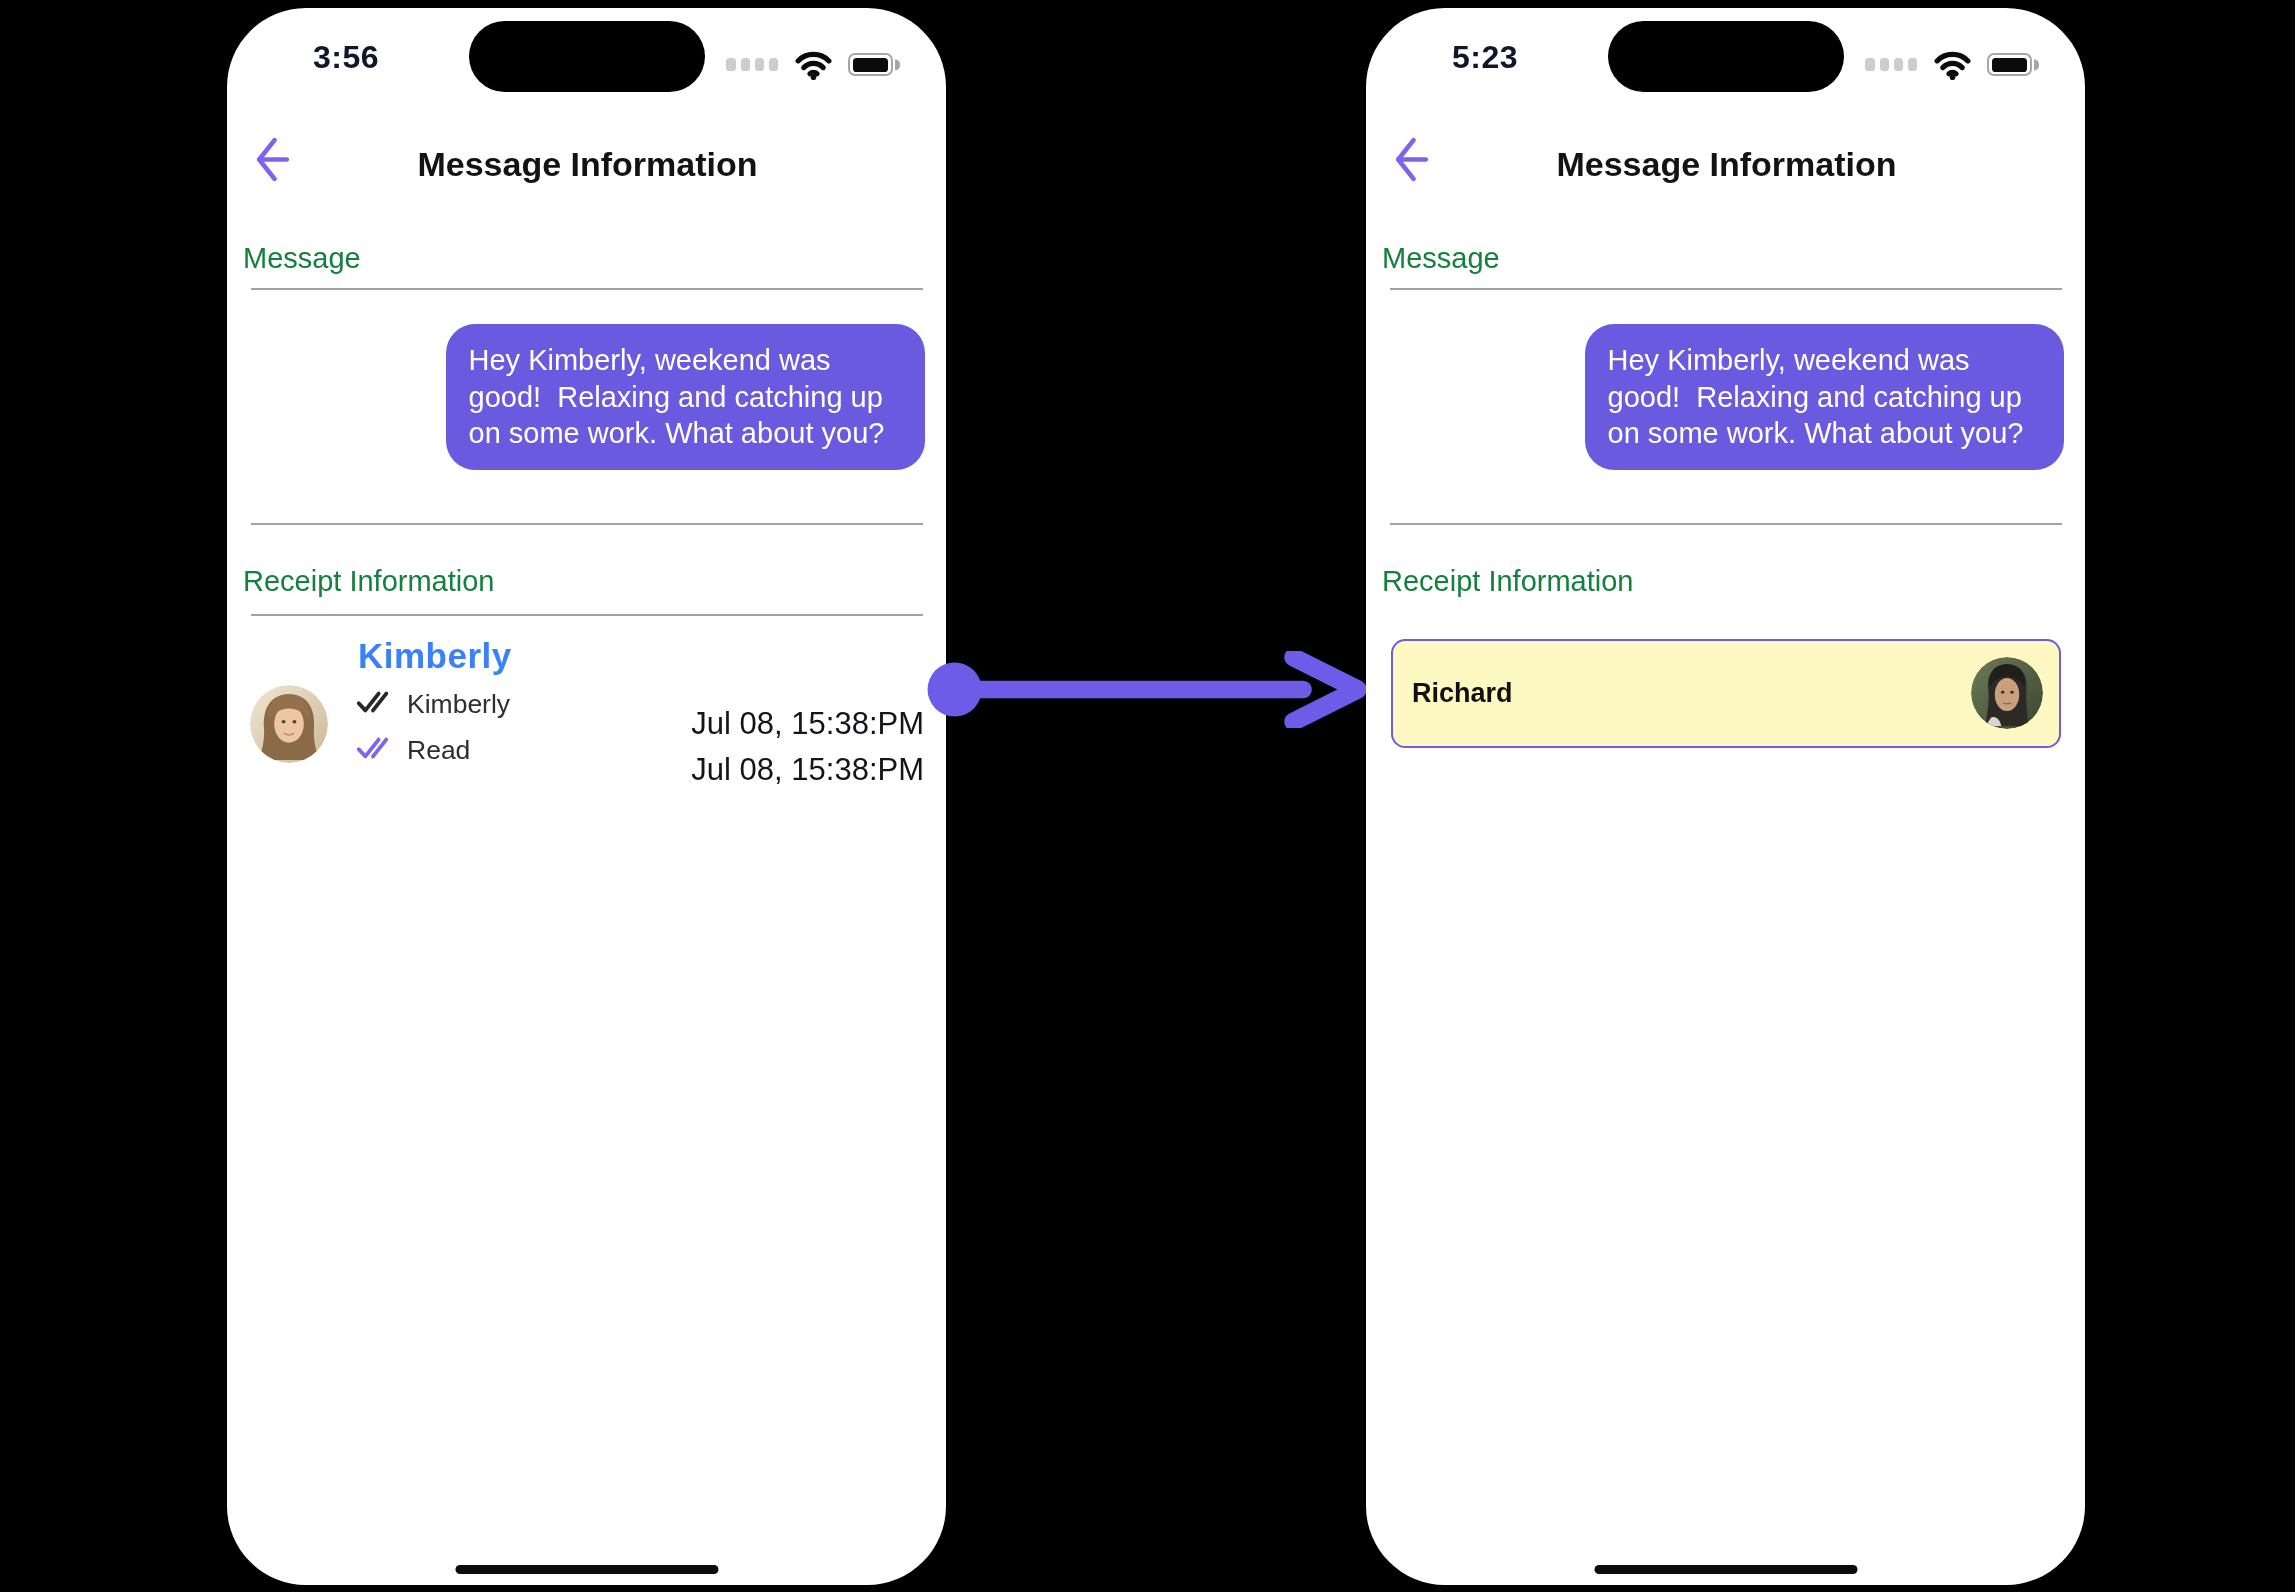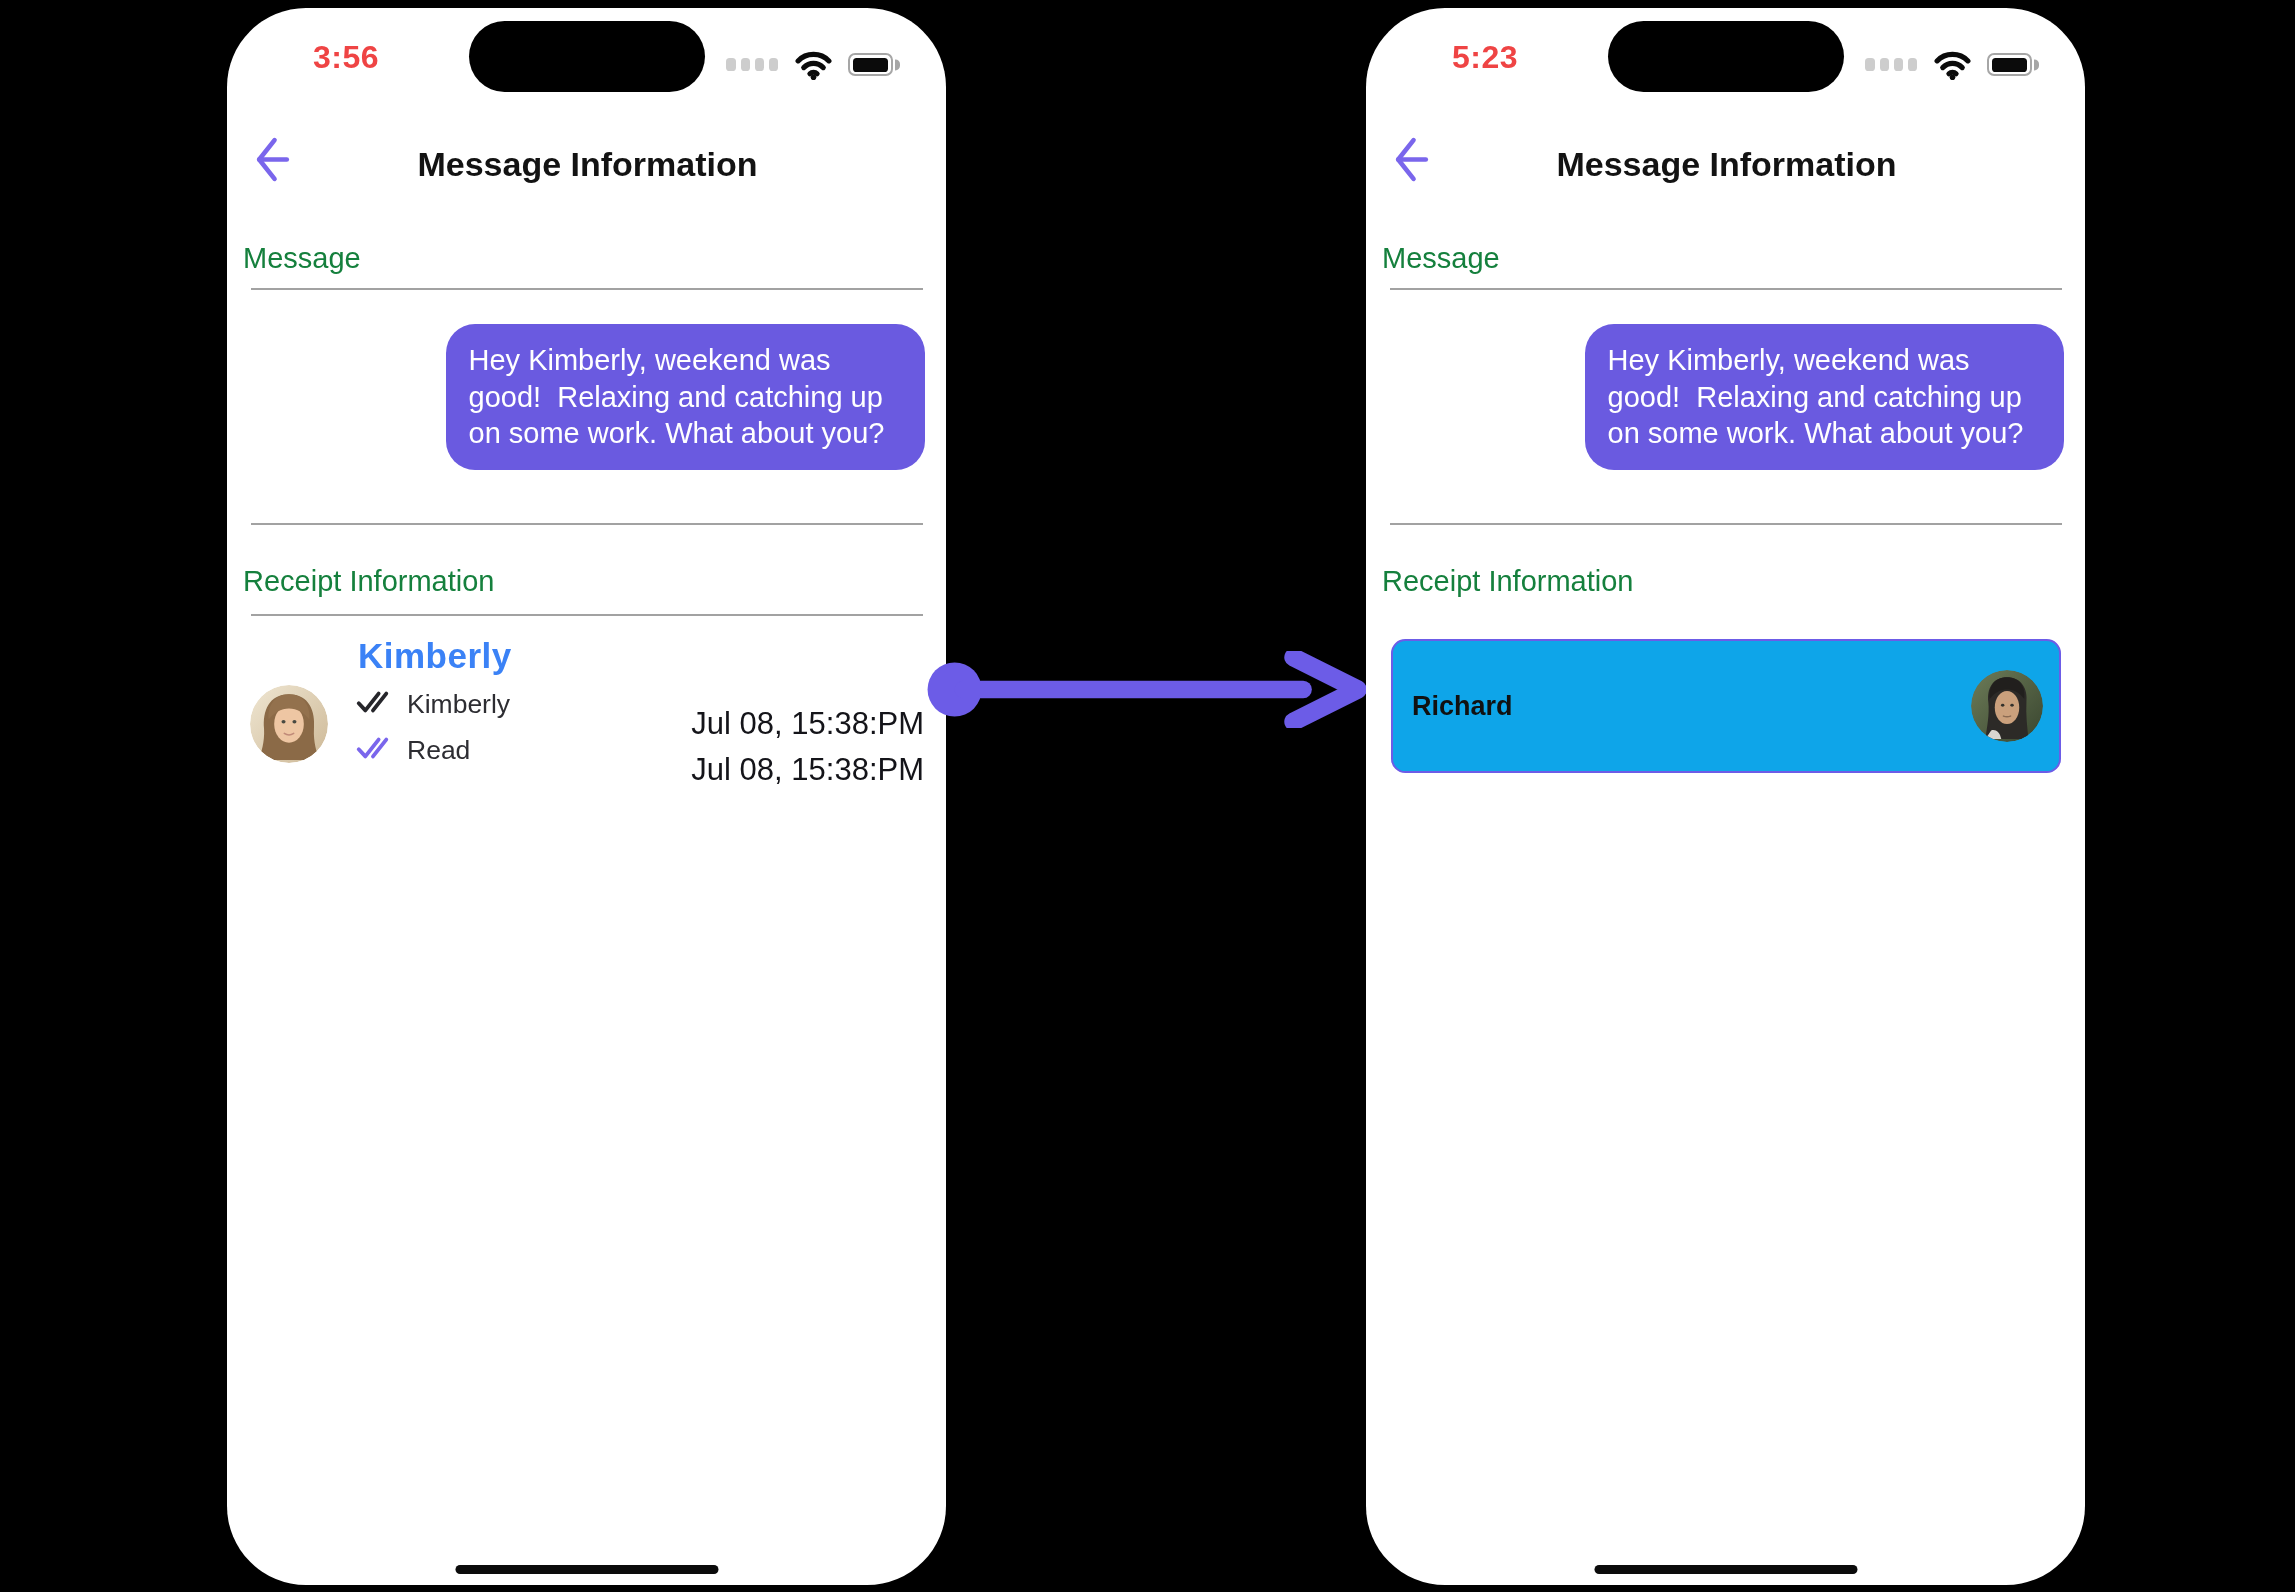--- a/index.html
+++ b/index.html
@@ -21,21 +21,21 @@
   #phone-left  { left:227px; }
   #phone-right { left:1366px; }
 
   .island {
     position:absolute; top:13.3px; left:50%; transform:translateX(-50%);
     width:236px; height:71px;
     background:#000; border-radius:40px;
   }
   .time {
     position:absolute; left:86px; top:31px;
-    font-size:32px; font-weight:700; color:#ef4444; letter-spacing:0.5px;
+    font-size:32px; font-weight:700; color:#0f172a; letter-spacing:0.5px;
   }
   .status-icons {
     position:absolute; top:42px; right:53px;
     display:flex; align-items:center; gap:16.3px;
   }
   .cell-dots { display:flex; gap:5.1px; align-items:center; }
   .cell-dots span { width:9.2px; height:13.3px; background:#cdcdcd; border-radius:3.6px; }
   .wifi svg { display:block; }
   .battery { position:relative; width:45px; height:23.5px; border:2.6px solid #a6a6a6; border-radius:7.1px; }
   .battery .fill { position:absolute; inset:2.6px; background:#0b0b0b; border-radius:3.6px; }
@@ -86,22 +86,22 @@
   .check-dark   { color:#26262B; }
   .check-purple { color:#7A66EC; }
   .status-label { position:absolute; left:51px; top:2px; font-size:26.5px; color:#2d2d32; }
   .status-time-stamp {
     position:absolute; right:0; top:19px;
     font-size:31px; font-weight:400; color:#141419;
   }
 
   
   .recipient-card {
-    position:absolute; left:24.5px; top:631px; width:670px; height:134px;
-    background:#0ea5e9; border:2px solid #6C5CE7; border-radius:14.3px;
+    position:absolute; left:24.5px; top:631px; width:670px; height:109px;
+    background:#fef9c3; border:2px solid #6C5CE7; border-radius:14.3px;
     cursor:pointer;
   }
   .recipient-name {
     position:absolute; left:19.4px; top:50%; transform:translateY(-50%);
     font-size:27px; font-weight:700; color:#111111;
   }
   .avatar-card {
     position:absolute; right:15.3px; top:50%; transform:translateY(-50%);
     width:72px; height:72px;
   }

